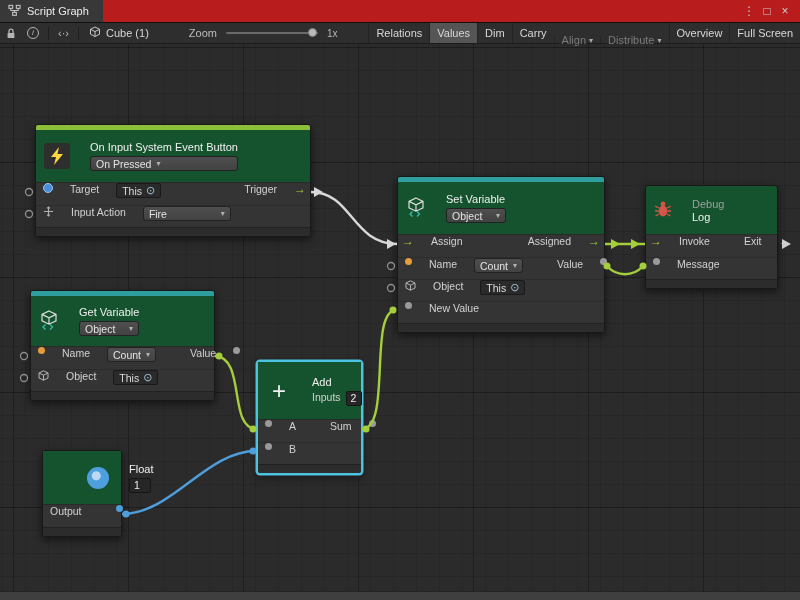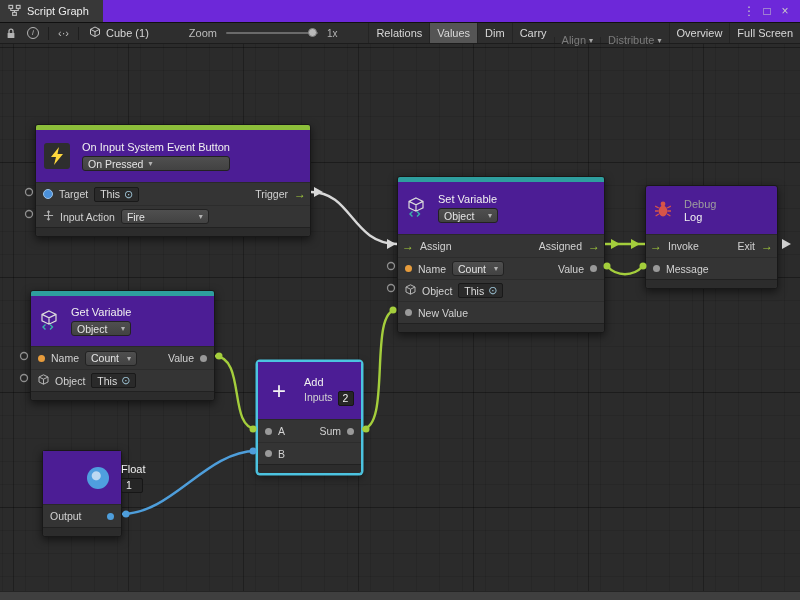--- a/index.html
+++ b/index.html
@@ -2,21 +2,21 @@
 <html style="--accent_green: #8CBE3A; --accent_teal: #2E9E9E; --wire_lime: #A4CE3C; --wire_blue: #4E9EDB; --wire_white: #D8D8D8; --port_orange: #E79C3C; --port_gray: #9A9A9A; --selection: #4CC3E0;"><head>
 <meta charset="utf-8">
 <style>
   * { box-sizing: border-box; margin: 0; padding: 0; }
   html,body { width:800px; height:600px; overflow:hidden; }
   body {
     position:relative; background:#2b2b2b; color:#ddd;
     font-family:"Liberation Sans", sans-serif; font-size:11px;
   }
   
-  .titlebar { position:absolute; top:0; left:0; right:0; height:22px; background:#6d28d9;
+  .titlebar { position:absolute; top:0; left:0; right:0; height:22px; background:#b91c1c;
     display:flex; align-items:stretch; z-index:40; }
   .tab { display:flex; align-items:center; gap:6px; background:#383838; padding:0 14px 0 8px;
     color:#ececec; font-size:11px; }
   .tb-controls { margin-left:auto; display:flex; align-items:center; padding-right:6px; color:#c9c9c9; }
   .tb-ctrl { width:18px; text-align:center; font-size:12px; cursor:default; }
   
   .toolbar { position:absolute; top:22px; left:0; right:0; height:22px; background:#2e2e2e;
     border-top:1px solid #101010; border-bottom:1px solid #1c1c1c;
     display:flex; align-items:center; z-index:40; font-size:11px; color:#cfcfcf; }
   .tool-icon { padding:0 5px; display:flex; align-items:center; color:#bdbdbd; }
@@ -48,26 +48,26 @@
     background-position:13px 3px,13px 3px,2px 3px,2px 3px; }
   .bottombar { position:absolute; left:0; right:0; bottom:0; height:9px; background:#3f3f3f;
     border-top:1px solid #242424; z-index:40; }
   
   .node { position:absolute; background:#363636; border:1px solid #181818; border-radius:3px;
     box-shadow:0 3px 9px rgba(0,0,0,.55); z-index:10; }
   .node.selected { border-color:var(--selection); box-shadow:0 0 0 1.5px var(--selection), 0 3px 9px rgba(0,0,0,.55); }
   .accent { height:5px; border-radius:2px 2px 0 0; }
   .accent.green { background:var(--accent_green); }
   .accent.teal { background:var(--accent_teal); }
-  .nhead { display:flex; align-items:center; gap:12px; padding:0 8px; background:#4c1d95; }
+  .nhead { display:flex; align-items:center; gap:20px; padding:0 8px; background:#14532d; }
   .nhead-col { display:flex; flex-direction:column; justify-content:center; gap:3px; }
   .ntitle { font-size:11px; color:#f0f0f0; white-space:nowrap; }
   .nkicker { font-size:11px; color:#9e9e9e; }
   .nbody { border-top:1px solid #292929; background:#343434; }
-  .prow { height:22px; display:flex; align-items:center; padding:0 7px; gap:6px; font-size:10.5px; color:#d2d2d2; }
+  .prow { height:22px; display:flex; align-items:flex-start; padding:0 7px; gap:17px; font-size:10.5px; color:#d2d2d2; }
   .prow + .prow { border-top:1px solid rgba(0,0,0,.14); }
   .spacer { flex:1; }
   .nfoot { height:9px; background:#2c2c2c; border-top:1px solid #212121; border-radius:0 0 3px 3px; }
   .dot { width:7px; height:7px; border-radius:50%; background:var(--port_gray); flex:none; }
   .dot.orange { background:var(--port_orange); }
   .dot.blue { background:var(--wire_blue); }
   .farrow { color:var(--wire_lime); font-weight:bold; font-size:12px; line-height:1; flex:none; }
   .farrow.left { margin-left:-3px; }
   .farrow.right { margin-right:-3px; }
   .dropdown { display:inline-flex; align-items:center; gap:5px; height:15px; padding:0 5px;

